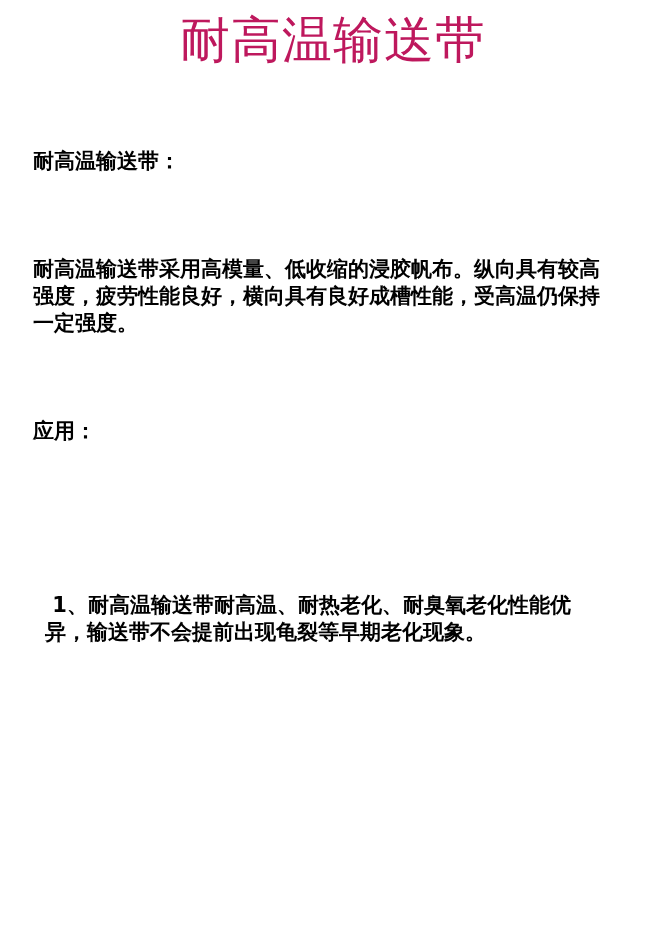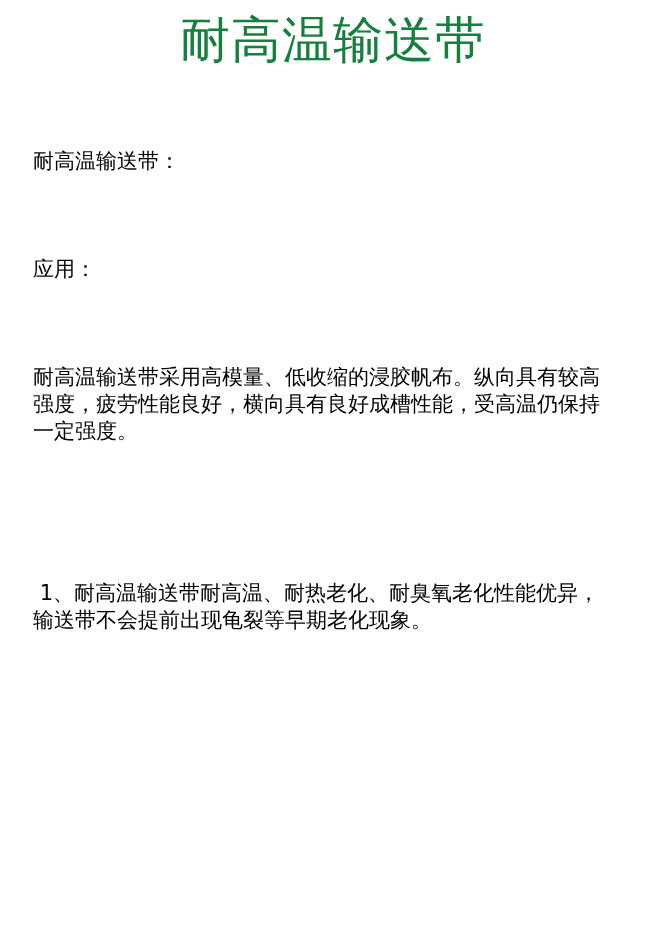--- a/index.html
+++ b/index.html
@@ -8,46 +8,46 @@
     font-family:"DejaVu Sans","Liberation Sans",sans-serif;
     color:#000000;
   }
   .page{width:666px;height:930px;position:relative;background:#ffffff;}
   .page-title{
     margin:10px 0 0 0;
     text-align:center;
     font-size:50px;
     line-height:60px;
     font-weight:500;
-    color:#15803d;
+    color:#be185d;
     letter-spacing:1px;
   }
   .content{
     margin:24px 33px 0 33px;
     width:582px;
     font-size:21px;
     line-height:27px;
     white-space:pre-wrap;
     word-break:break-all;
   }
-  .content p{margin:0 0 27px 0;}
-  .features p{margin:0;}
+  .content p{margin:0 0 27px 0;font-weight:bold;}
+  .features p{margin:12px;}
   .features{margin:0 0 0 0;}
 </style>
 </head>
 <body>
 
 <div class="page">
 
   <h1 class="page-title">耐高温输送带</h1>
 
   <div class="content">
     <p>耐高温输送带：</p>
+    <p>耐高温输送带采用高模量、低收缩的浸胶帆布。纵向具有较高强度，疲劳性能良好，横向具有良好成槽性能，受高温仍保持一定强度。</p>
     <p>应用：</p>
-    <p>耐高温输送带采用高模量、低收缩的浸胶帆布。纵向具有较高强度，疲劳性能良好，横向具有良好成槽性能，受高温仍保持一定强度。</p>
     <div class="features">
       <p> 1、耐高温输送带耐高温、耐热老化、耐臭氧老化性能优异，输送带不会提前出现龟裂等早期老化现象。</p>
       
       
       
     </div>
   </div>
 
 </div>
 

